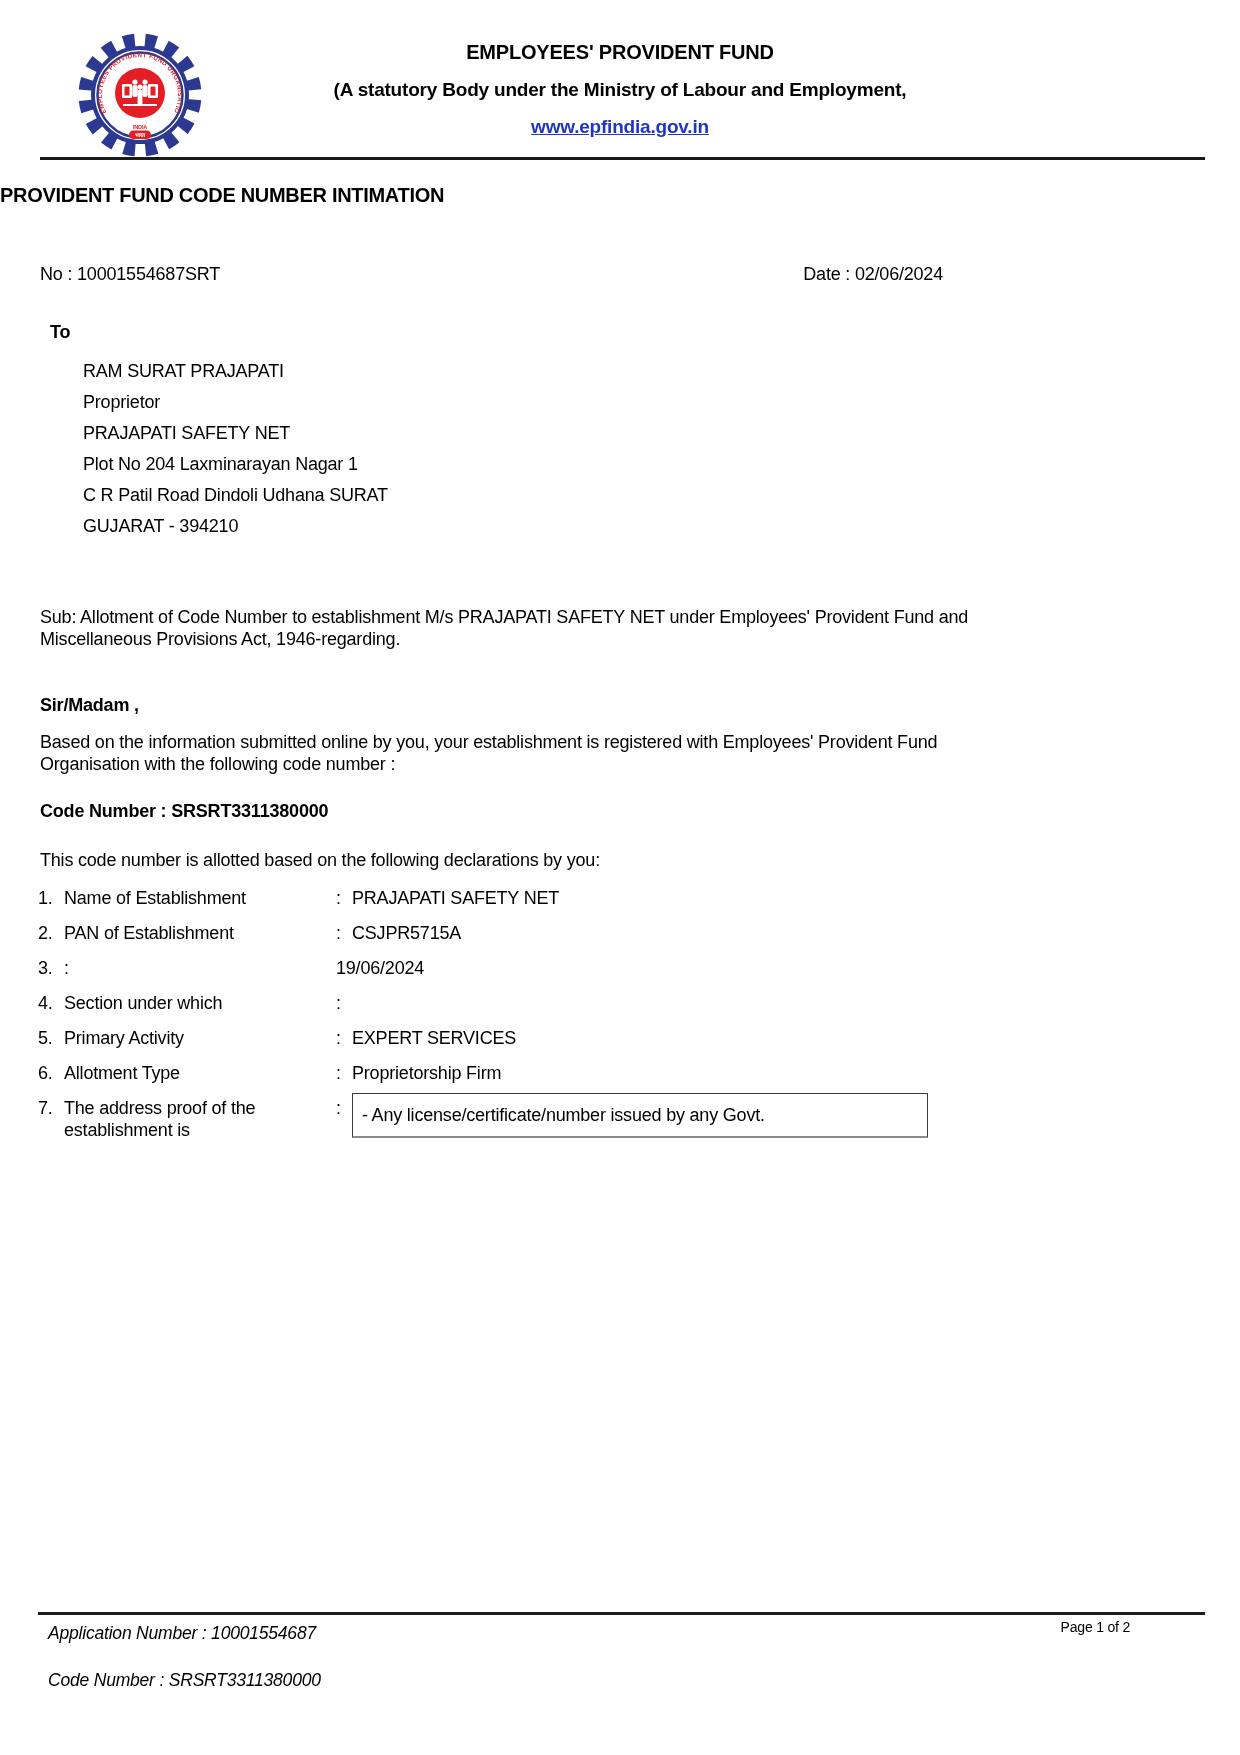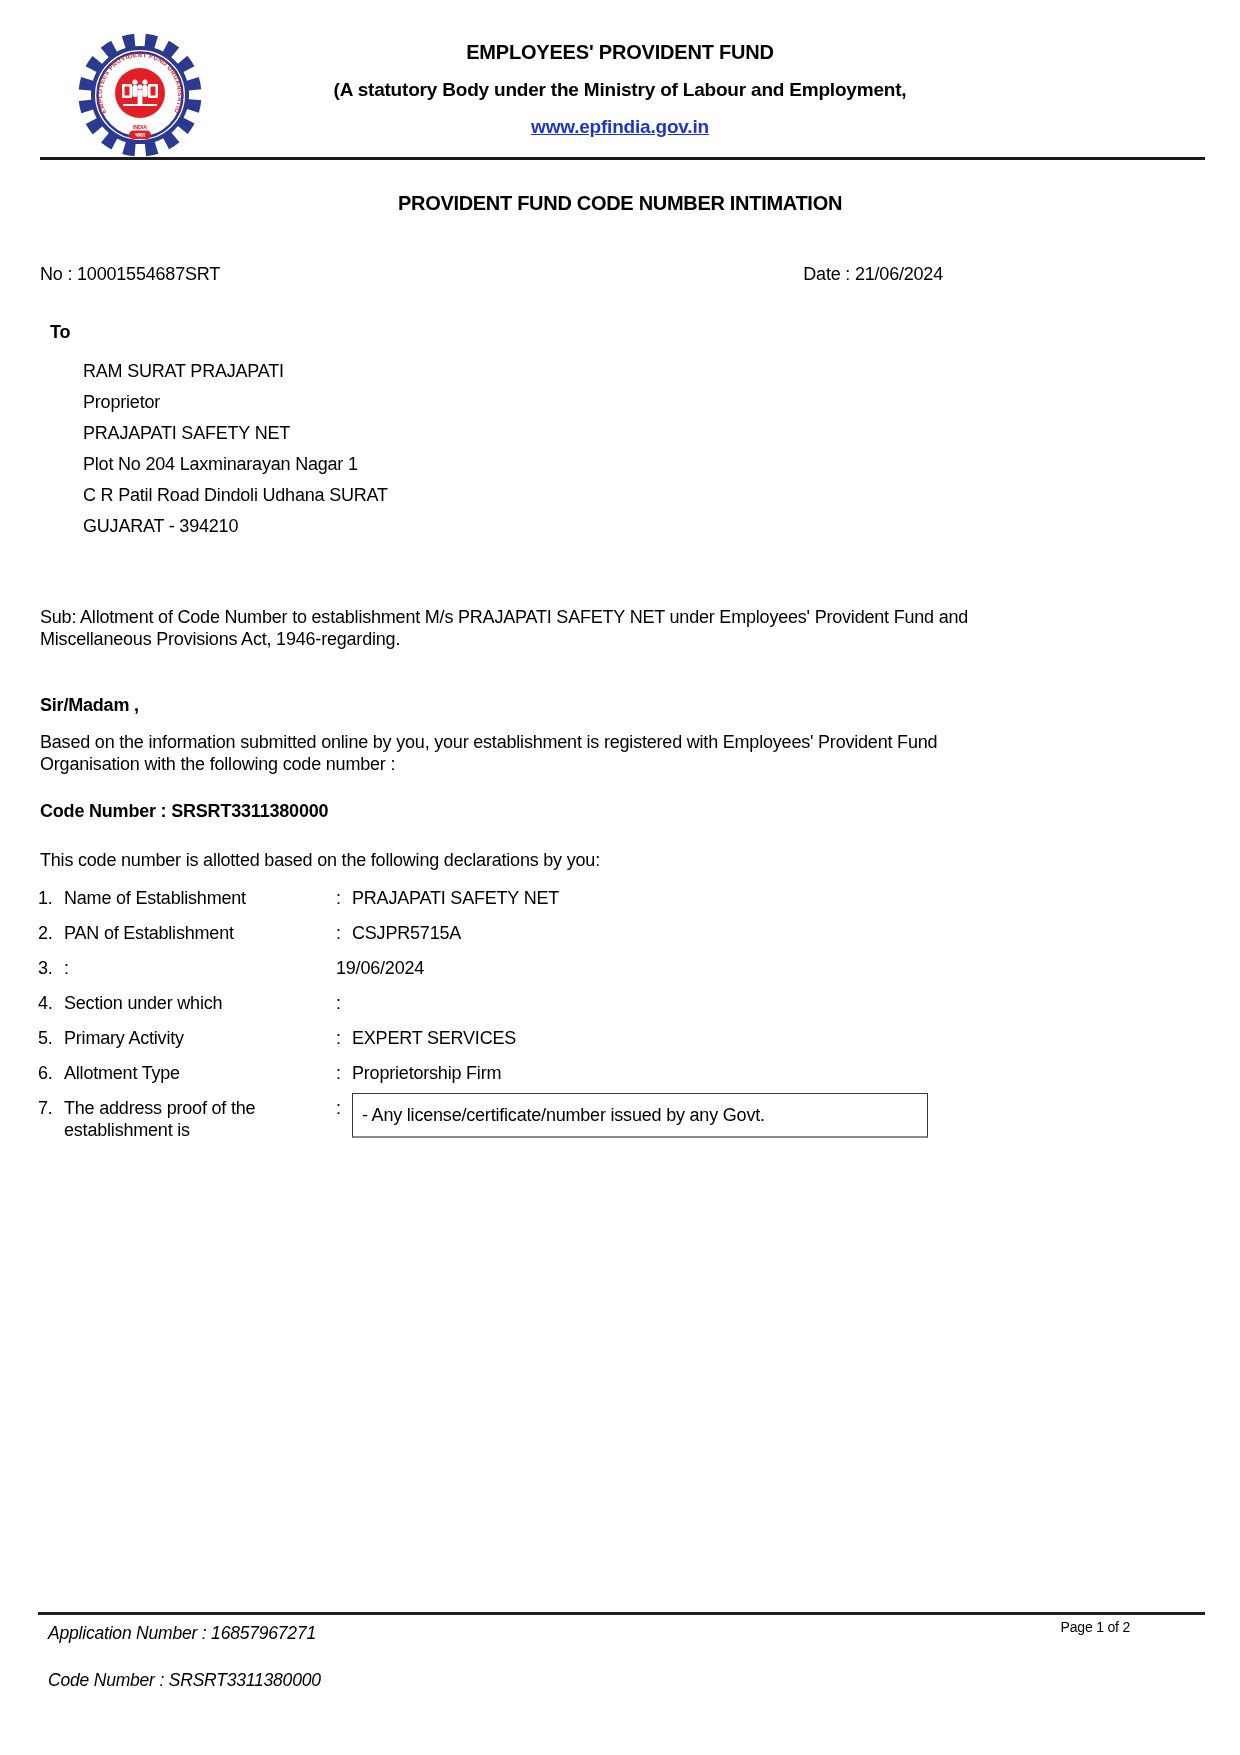--- a/index.html
+++ b/index.html
@@ -53,23 +53,23 @@
     left: 40px;
     top: 157px;
     width: 1165px;
     border-top: 3px solid #1b1b1b;
   }
 
   
   .doc-title {
     position: absolute;
     left: 0;
-    top: 192px;
+    top: 184px;
     width: 1240px;
-    text-align: center;
+    text-align: left;
     font-size: 20px;
     font-weight: bold;
     letter-spacing: -0.3px;
   }
   .ref-row {
     position: absolute;
     left: 40px;
     top: 264px;
     width: 1165px;
     display: flex;
@@ -242,21 +242,21 @@
 
   <div class="doc-title">PROVIDENT FUND CODE NUMBER INTIMATION</div>
 
   <div class="ref-row">
     <div>
       <span>No :</span>
       <span>10001554687SRT</span>
     </div>
     <div class="ref-date">
       <span>Date :</span>
-      <span>21/06/2024</span>
+      <span>02/06/2024</span>
     </div>
   </div>
 
   <div class="to-label">To</div>
   <div class="address">
     <div>RAM SURAT PRAJAPATI</div>
     <div>Proprietor</div>
     <div>PRAJAPATI SAFETY NET</div>
     <div>Plot No 204 Laxminarayan Nagar 1</div>
     <div>C R Patil Road Dindoli Udhana SURAT</div>
@@ -325,19 +325,19 @@
       <div class="decl-num">7.</div>
       <div class="decl-label">The address proof of the establishment is</div>
       <div class="decl-colon">:</div>
       <div class="decl-value boxed">- Any license/certificate/number issued by any Govt.</div>
     </div>
 
   </div>
 
   <div class="footer">
     <div class="footer-row1">
-      <div class="footer-app">Application Number : 16857967271</div>
+      <div class="footer-app">Application Number : 10001554687</div>
       <div class="footer-page">Page 1 of 2</div>
     </div>
     <div class="footer-code">Code Number : SRSRT3311380000</div>
   </div>
 
 </div>
 
 </body></html>

